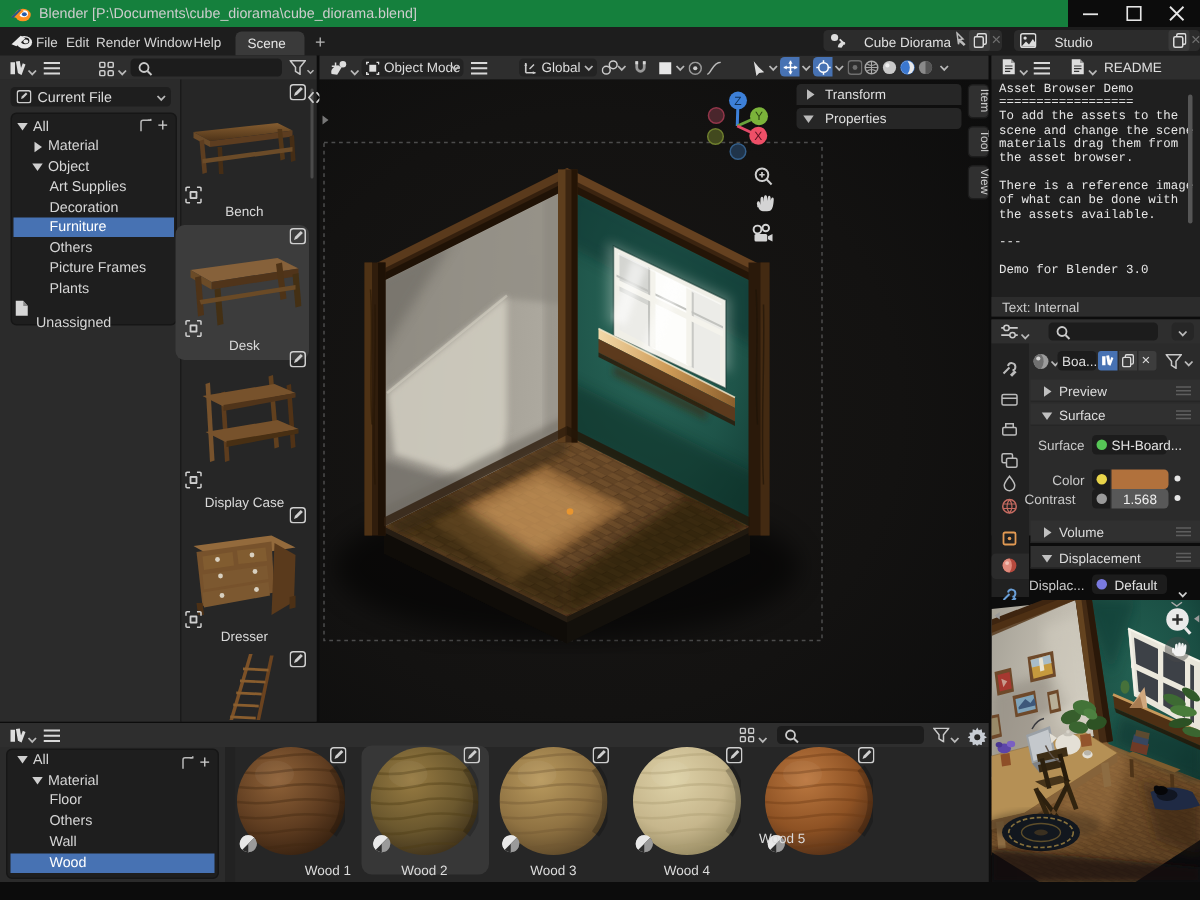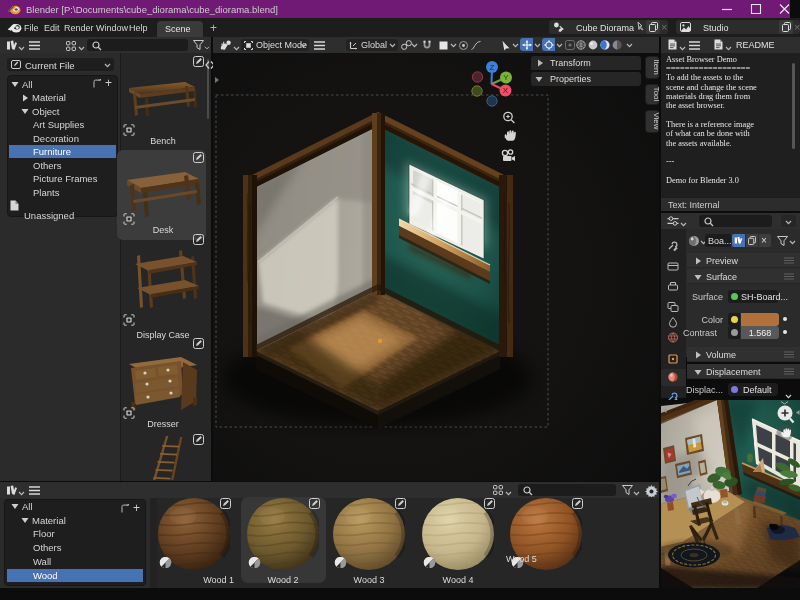--- a/index.html
+++ b/index.html
@@ -1,25 +1,25 @@
 <!DOCTYPE html>
 <html><head><meta charset="utf-8"><style>
 *{box-sizing:border-box}
 html,body{margin:0;padding:0;width:800px;height:600px;overflow:hidden;background:#0d0d0d;
 font-family:"Liberation Sans",sans-serif;}
 .abs{position:absolute}
 .t10{font-size:9.5px;color:#cfcfcf;white-space:nowrap}
 .t9{font-size:9px;color:#c6c6c6;white-space:nowrap}
-.mono{font-family:Liberation Serif, serif;font-size:8.3px;color:#e6e6e6;white-space:pre}
+.mono{font-family:Liberation Mono, monospace;font-size:8.3px;color:#e6e6e6;white-space:pre}
 .hdr{background:#2e2e2e}
 .widget{background:#1f1f1f;border-radius:3px}
 .blue{background:#4772b3}
 </style></head><body>
 <div class="abs" style="left:0;top:0;width:800px;height:600px;background:#0c0c0c">
-<div class="abs" style="left:0;top:0;width:790px;height:18px;background:#701a75">
+<div class="abs" style="left:0;top:0;width:712px;height:18px;background:#15803d">
       <svg class="abs" style="left:7px;top:3px" width="14" height="12" viewBox="0 0 22 18">
 <ellipse cx="13" cy="10.5" rx="8.2" ry="6.6" fill="#ff9021"></ellipse>
 <ellipse cx="13.8" cy="9.2" rx="4.6" ry="3.6" fill="#fff"></ellipse>
 <ellipse cx="14.5" cy="9.8" rx="2.6" ry="2.1" fill="#2a5caa"></ellipse>
 <path d="M1 12.5L10 4l4 2.5-8 7z" fill="#ff9021"></path>
         <path d="M0.5 13l9-8.6 2 0.8L3 13.8z" fill="#265787"></path>
 </svg>
       <div class="abs" style="left:26px;top:4px;font-size:9.5px;color:#cdcdcd;white-space:nowrap">Blender [P:\Documents\cube_diorama\cube_diorama.blend]</div>
       <svg class="abs" style="left:720px;top:4px" width="72" height="10" viewBox="0 0 72 10">
         <path d="M2 5.5h10" stroke="#e6e6e6" stroke-width="1.2"></path>

